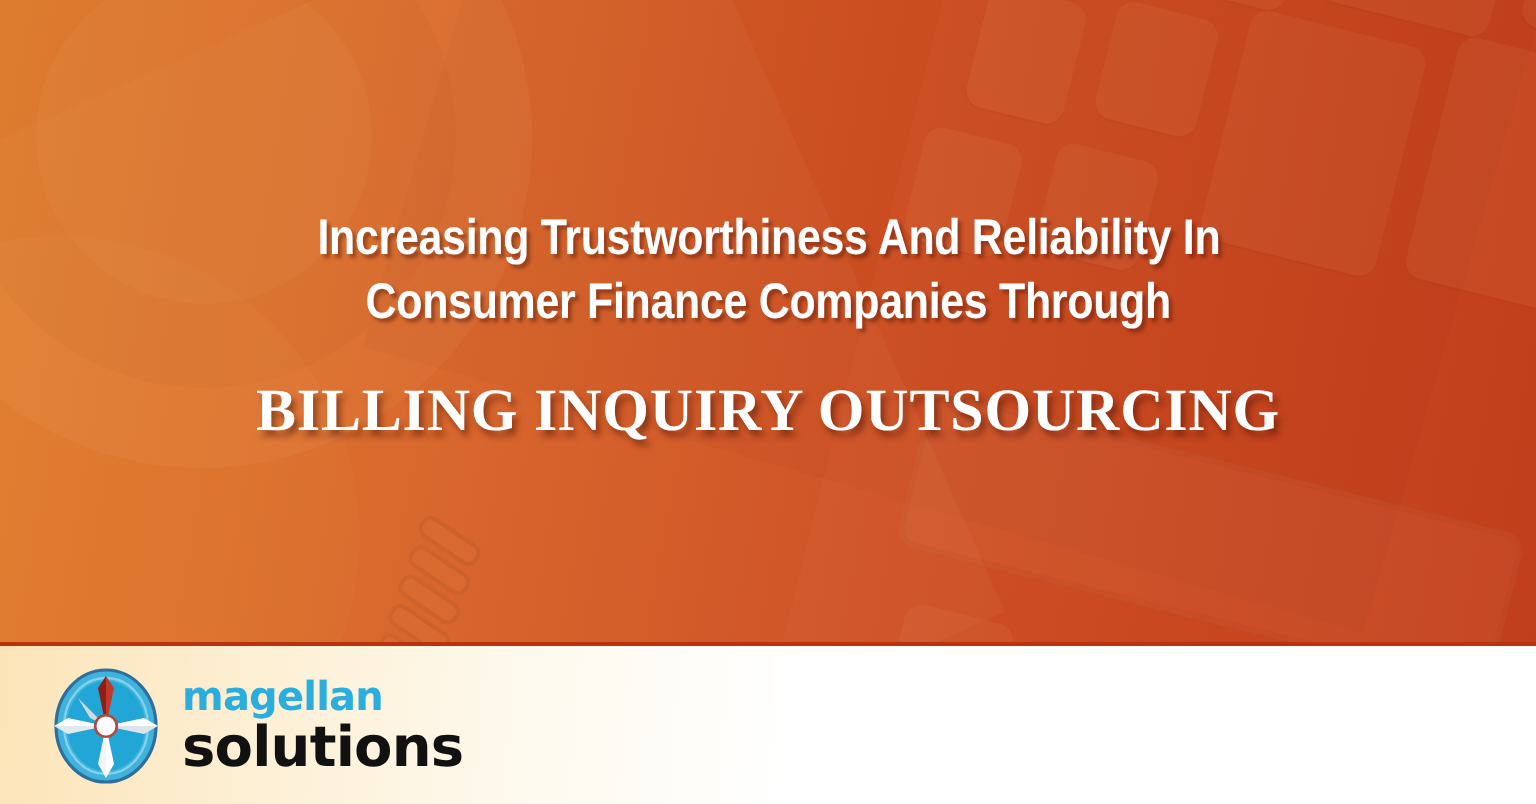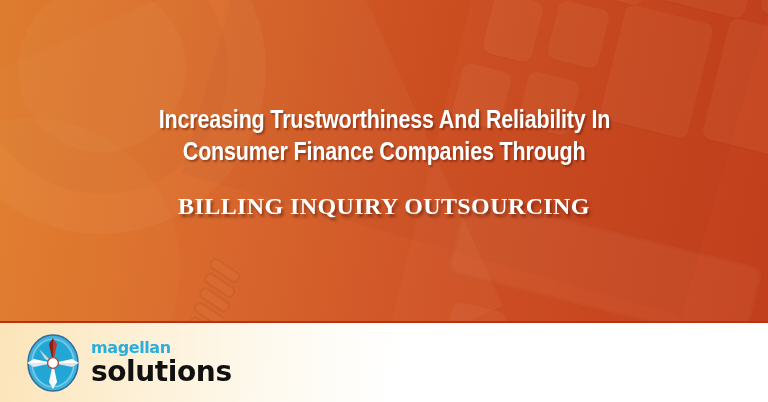--- a/index.html
+++ b/index.html
@@ -175,21 +175,21 @@
     transform: scaleX(0.86);
     transform-origin: center;
     white-space: nowrap;
     text-shadow: 2px 2px 2px rgba(80, 20, 5, 0.45);
   }
   .headline {
     margin-top: 18px;
     color: #ffffff;
     font-family: "Liberation Serif", serif;
     font-weight: bold;
-    font-size: 24px;
+    font-size: 30px;
     line-height: 42px;
     letter-spacing: 0.4px;
     white-space: nowrap;
     text-shadow: 2px 3px 3px rgba(70, 16, 4, 0.5);
   }
 
   
   #logobar {
     position: absolute;
     left: 0;
@@ -221,21 +221,21 @@
   #wordmark {
     margin-left: 11px;
     display: flex;
     flex-direction: column;
     line-height: 1;
   }
   .wm-top {
     color: #2aaedd;
     font-family: "DejaVu Sans", sans-serif;
     font-weight: bold;
-    font-size: 16px;
+    font-size: 20px;
     letter-spacing: -0.4px;
   }
   .wm-bottom {
     color: #111111;
     font-family: "DejaVu Sans", sans-serif;
     font-weight: bold;
     font-size: 28px;
     letter-spacing: -0.4px;
     margin-top: 2px;
   }

